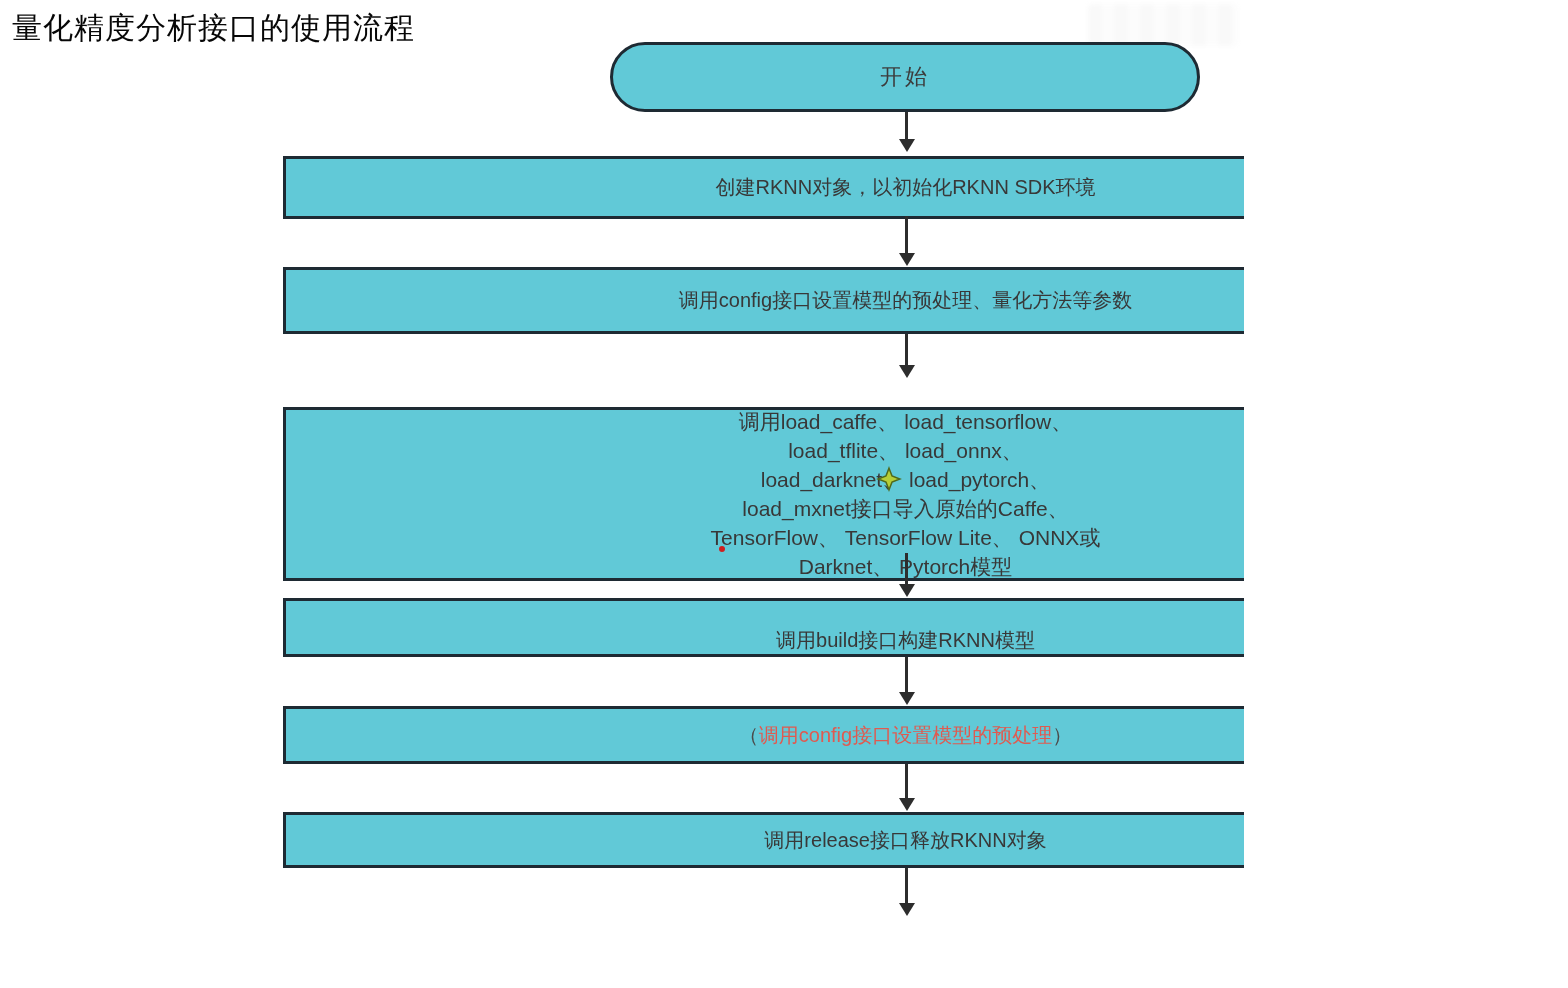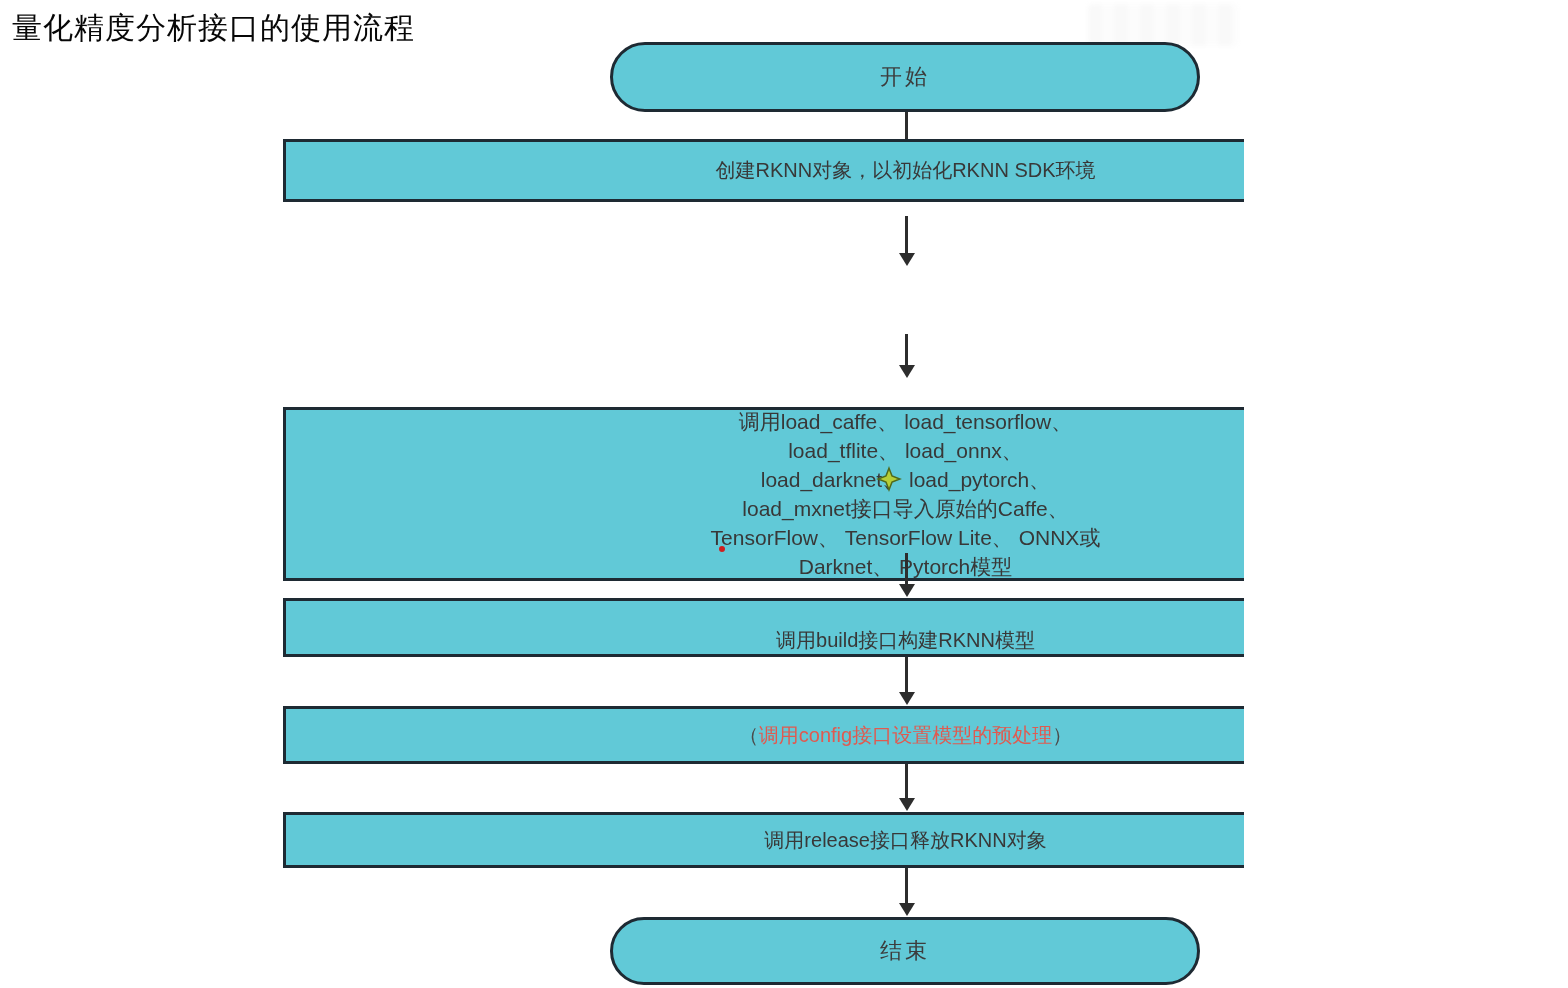--- a/index.html
+++ b/index.html
@@ -51,26 +51,29 @@
   <div class="page-title">量化精度分析接口的使用流程</div>
 
   <div class="watermark"></div>
 
   <div class="node pill" style="top:42px;height:70px;">
     <span>开始</span>
   </div>
 
   <div class="arrow" style="top:112px;height:28px;"></div>
 
-  <div class="node rect" style="top:139px;height:63px;">
+  <div class="node rect" style="top:156px;height:63px;">
     <span>创建RKNN对象，以初始化RKNN SDK环境</span>
   </div>
 
   <div class="arrow" style="top:216px;height:38px;"></div>
 
+  <div class="node rect" style="top:267px;height:67px;">
+    <span>调用config接口设置模型的预处理、量化方法等参数</span>
+  </div>
 
   <div class="arrow" style="top:334px;height:32px;"></div>
 
   <div class="node rect multiline" style="top:379px;height:174px;">
     <span>调用load_caffe、 load_tensorflow、
 load_tflite、 load_onnx、
 load_darknet、 load_pytorch、
 load_mxnet接口导入原始的Caffe、
 TensorFlow、 TensorFlow Lite、 ONNX或
 Darknet、 Pytorch模型</span>
@@ -91,23 +94,20 @@
   </div>
 
   <div class="arrow" style="top:764px;height:35px;"></div>
 
   <div class="node rect" style="top:812px;height:56px;align-items:center;">
     <span>调用release接口释放RKNN对象</span>
   </div>
 
   <div class="arrow" style="top:868px;height:36px;"></div>
 
-  <div class="node pill" style="top:917px;height:68px;">
-    <span>结束</span>
-  </div>
 
   <div class="cursor-star">
     <svg width="26" height="26" viewBox="0 0 24 24">
       <path d="M12 2 L14.8 9.2 L22 12 L14.8 14.8 L12 22 L9.2 14.8 L2 12 L9.2 9.2 Z" fill="#b6ce36" stroke="#50691a" stroke-width="1.4"></path>
     </svg>
   </div>
 
   <div class="red-dot"></div>
 
 </div>

